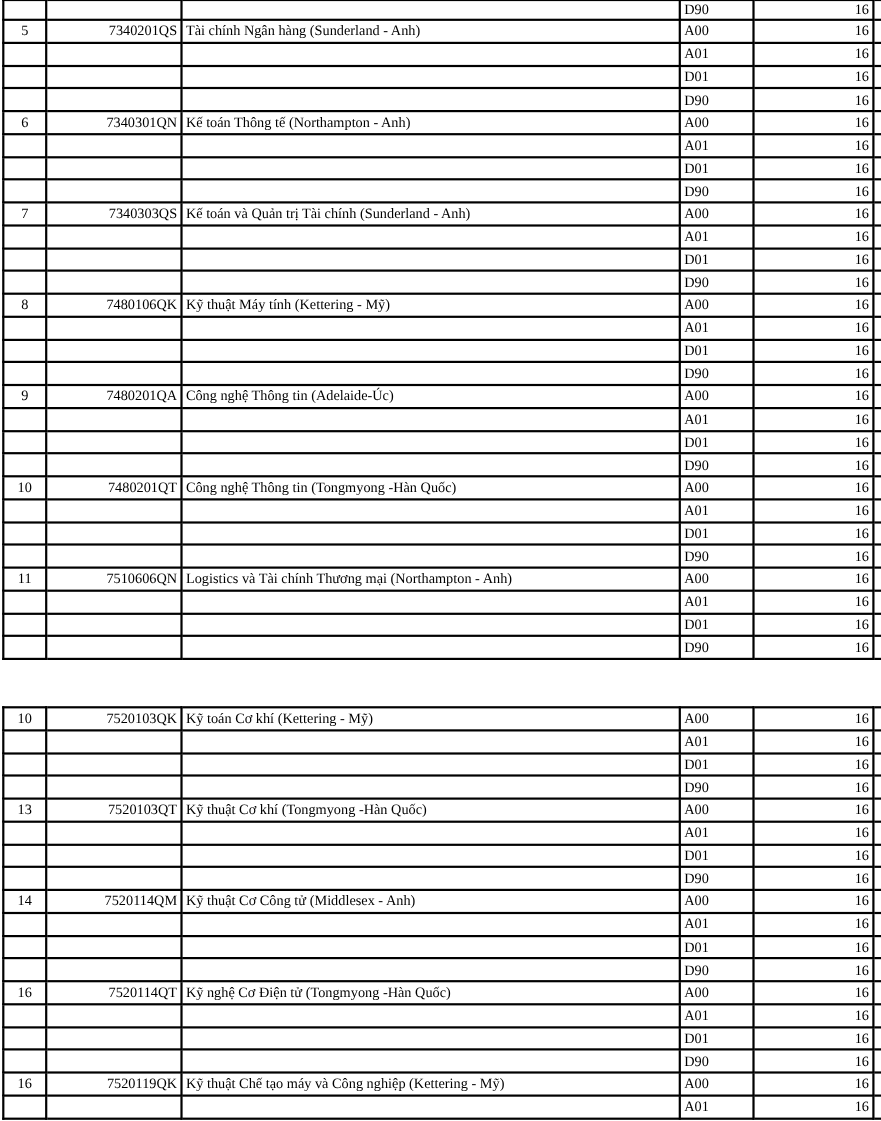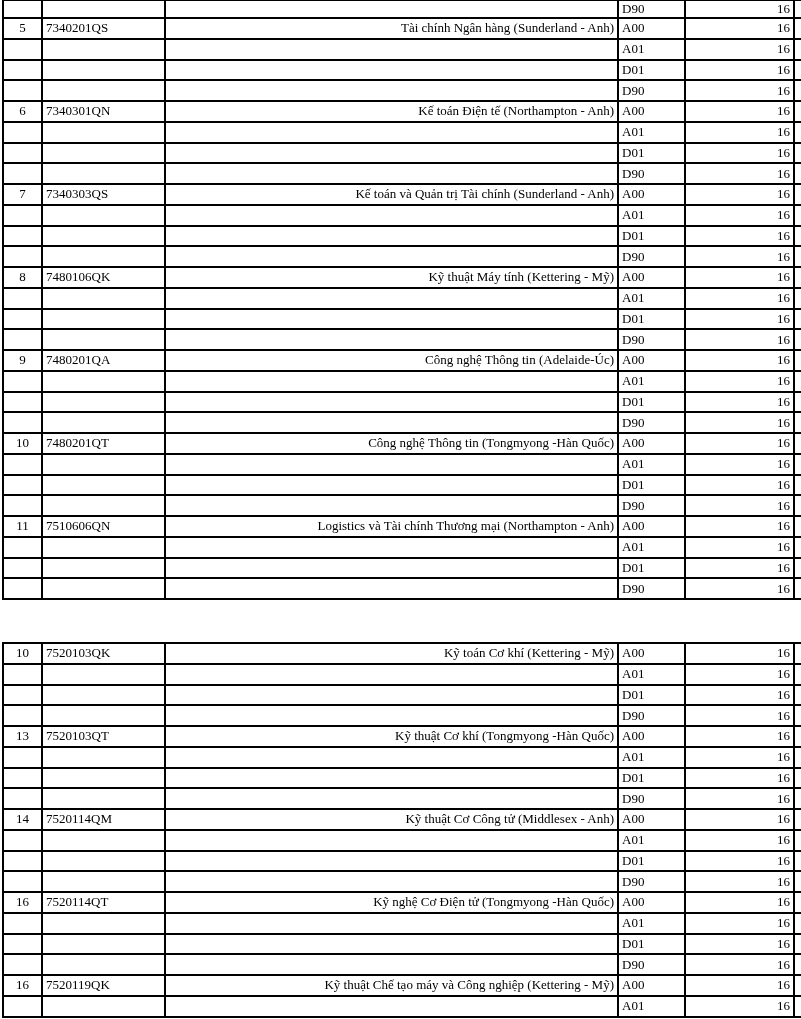--- a/index.html
+++ b/index.html
@@ -25,22 +25,22 @@
   table.grid td {
     border: 2px solid var(--line, #000000);
     padding: 0 3px;
     overflow: hidden;
     white-space: nowrap;
     vertical-align: middle;
   }
   table.grid tr { height: 20.75px; }
   table.grid tr.partial { height: 17px; }
   td.c-no    { text-align: center; }
-  td.c-code  { text-align: left; }
-  td.c-name  { text-align: right; margin-left: 11px; }
+  td.c-code  { text-align: right; }
+  td.c-name  { text-align: left; margin-left: 11px; }
   td.c-combo { text-align: left; }
   td.c-val   { text-align: right; padding-right: 4px; }
   td.c-clip  { padding: 0; }
 </style>
 </head>
 <body>
 
 <div id="page" style="--bg: #ffffff; --fg: #000000; --line: #000000;">
 
   <table class="grid" id="upper-table">
@@ -89,21 +89,21 @@
           <td class="c-no"></td>
           <td class="c-code"></td>
           <td class="c-name"></td>
           <td class="c-combo">D90</td>
           <td class="c-val">16</td>
           <td class="c-clip"></td>
         </tr>
         <tr>
           <td class="c-no">6</td>
           <td class="c-code">7340301QN</td>
-          <td class="c-name">Kế toán Điện tế (Northampton - Anh)</td>
+          <td class="c-name">Kế toán Thông tế (Northampton - Anh)</td>
           <td class="c-combo">A00</td>
           <td class="c-val">16</td>
           <td class="c-clip"></td>
         </tr>
         <tr>
           <td class="c-no"></td>
           <td class="c-code"></td>
           <td class="c-name"></td>
           <td class="c-combo">A01</td>
           <td class="c-val">16</td>

